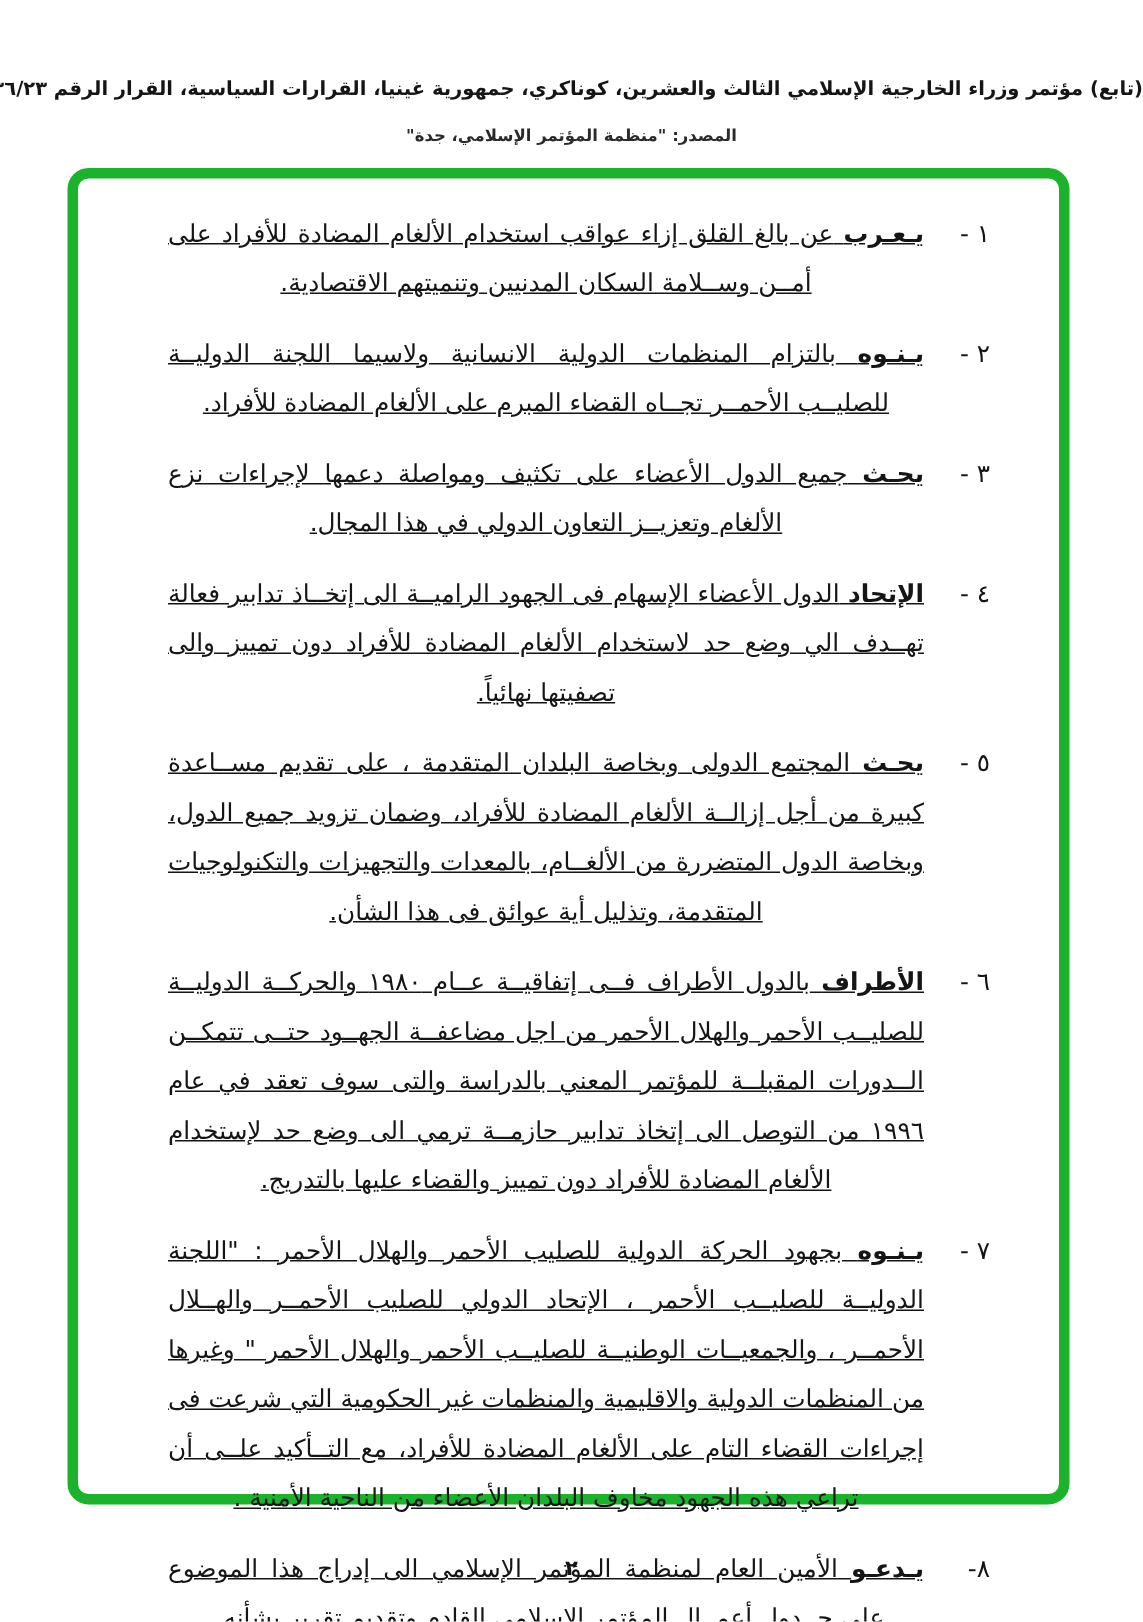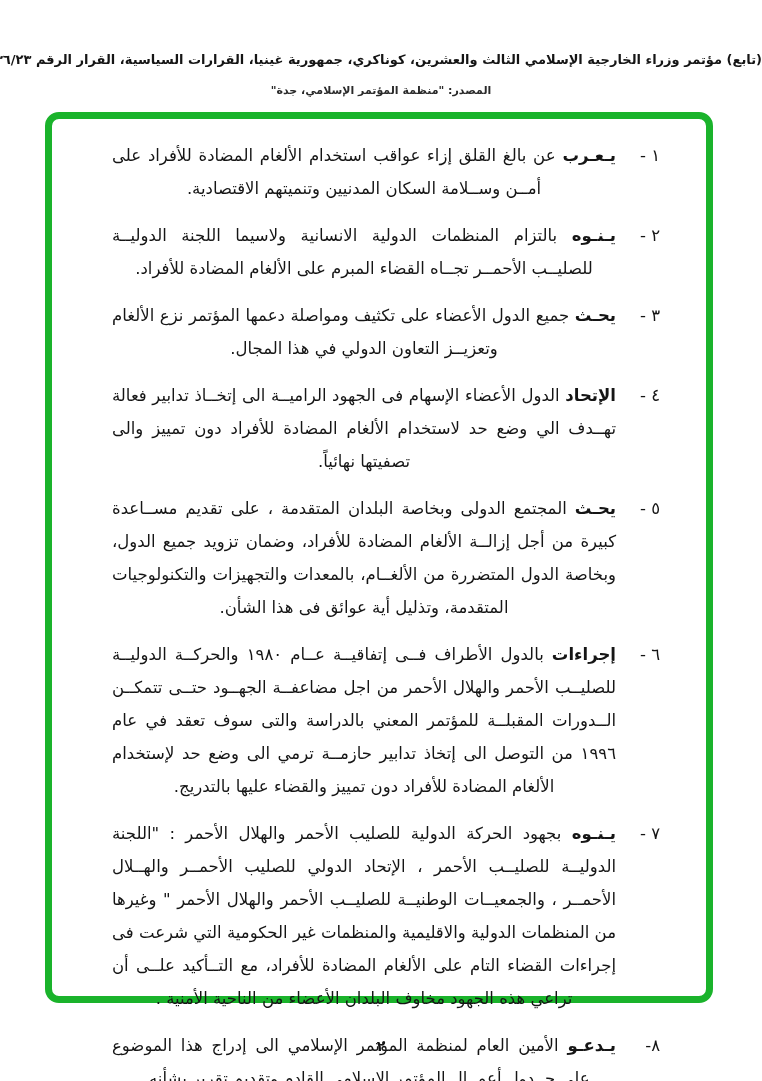--- a/index.html
+++ b/index.html
@@ -62,20 +62,21 @@
   .item .num {
     flex: 0 0 auto;
     width: 44px;
     white-space: nowrap;
   }
   .item p.body {
     flex: 1;
     margin: 0;
     text-align: justify;
     text-align-last: center;
+    text-decoration: underline;
   }
   .kw { font-weight: bold; }
 
   .page-number {
     position: absolute;
     top: 1038px;
     left: 0;
     right: 0;
     text-align: center;
     font-size: 14px;
@@ -97,36 +98,36 @@
       <p class="body"><span class="kw">يـعـرب</span> <span>عن بالغ القلق إزاء عواقب استخدام الألغام المضادة للأفراد على أمــن وســلامة السكان المدنيين وتنميتهم الاقتصادية.</span></p>
     </div>
 
     <div class="item">
       <span class="num">٢ -</span>
       <p class="body"><span class="kw">يـنـوه</span> <span>بالتزام المنظمات الدولية الانسانية ولاسيما اللجنة الدوليــة للصليــب الأحمــر تجــاه القضاء المبرم على الألغام المضادة للأفراد.</span></p>
     </div>
 
     <div class="item">
       <span class="num">٣ -</span>
-      <p class="body"><span class="kw">يحـث</span> <span>جميع الدول الأعضاء على تكثيف ومواصلة دعمها المؤتمر نزع الألغام وتعزيــز التعاون الدولي في هذا المجال.</span></p>
+      <p class="body"><span class="kw">يحـث</span> <span>جميع الدول الأعضاء على تكثيف ومواصلة دعمها لإجراءات نزع الألغام وتعزيــز التعاون الدولي في هذا المجال.</span></p>
     </div>
 
     <div class="item">
       <span class="num">٤ -</span>
       <p class="body"><span class="kw">الإتحاد</span> <span>الدول الأعضاء الإسهام فى الجهود الراميــة الى إتخــاذ تدابير فعالة تهــدف الي وضع حد لاستخدام الألغام المضادة للأفراد دون تمييز والى تصفيتها نهائياً.</span></p>
     </div>
 
     <div class="item">
       <span class="num">٥ -</span>
       <p class="body"><span class="kw">يحـث</span> <span>المجتمع الدولى وبخاصة البلدان المتقدمة ، على تقديم مســاعدة كبيرة من أجل إزالــة الألغام المضادة للأفراد، وضمان تزويد جميع الدول، وبخاصة الدول المتضررة من الألغــام، بالمعدات والتجهيزات والتكنولوجيات المتقدمة، وتذليل أية عوائق فى هذا الشأن.</span></p>
     </div>
 
     <div class="item">
       <span class="num">٦ -</span>
-      <p class="body"><span class="kw">إجراءات</span> <span>بالدول الأطراف فــى إتفاقيــة عــام ١٩٨٠ والحركــة الدوليــة للصليــب الأحمر والهلال الأحمر من اجل مضاعفــة الجهــود حتــى تتمكــن الــدورات المقبلــة للمؤتمر المعني بالدراسة والتى سوف تعقد في عام ١٩٩٦ من التوصل الى إتخاذ تدابير حازمــة ترمي الى وضع حد لإستخدام الألغام المضادة للأفراد دون تمييز والقضاء عليها بالتدريج.</span></p>
+      <p class="body"><span class="kw">الأطراف</span> <span>بالدول الأطراف فــى إتفاقيــة عــام ١٩٨٠ والحركــة الدوليــة للصليــب الأحمر والهلال الأحمر من اجل مضاعفــة الجهــود حتــى تتمكــن الــدورات المقبلــة للمؤتمر المعني بالدراسة والتى سوف تعقد في عام ١٩٩٦ من التوصل الى إتخاذ تدابير حازمــة ترمي الى وضع حد لإستخدام الألغام المضادة للأفراد دون تمييز والقضاء عليها بالتدريج.</span></p>
     </div>
 
     <div class="item">
       <span class="num">٧ -</span>
       <p class="body"><span class="kw">يـنـوه</span> <span>بجهود الحركة الدولية للصليب الأحمر والهلال الأحمر : "اللجنة الدوليــة للصليــب الأحمر ، الإتحاد الدولي للصليب الأحمــر والهــلال الأحمــر ، والجمعيــات الوطنيــة للصليــب الأحمر والهلال الأحمر " وغيرها من المنظمات الدولية والاقليمية والمنظمات غير الحكومية التي شرعت فى إجراءات القضاء التام على الألغام المضادة للأفراد، مع التــأكيد علــى أن تراعي هذه الجهود مخاوف البلدان الأعضاء من الناحية الأمنية .</span></p>
     </div>
 
     <div class="item">
       <span class="num">٨-</span>
       <p class="body"><span class="kw">يـدعـو</span> <span>الأمين العام لمنظمة المؤتمر الإسلامي الى إدراج هذا الموضوع على جــدول أعمــال المؤتمر الإسلامي القادم وتقديم تقرير بشأنه .</span></p>

